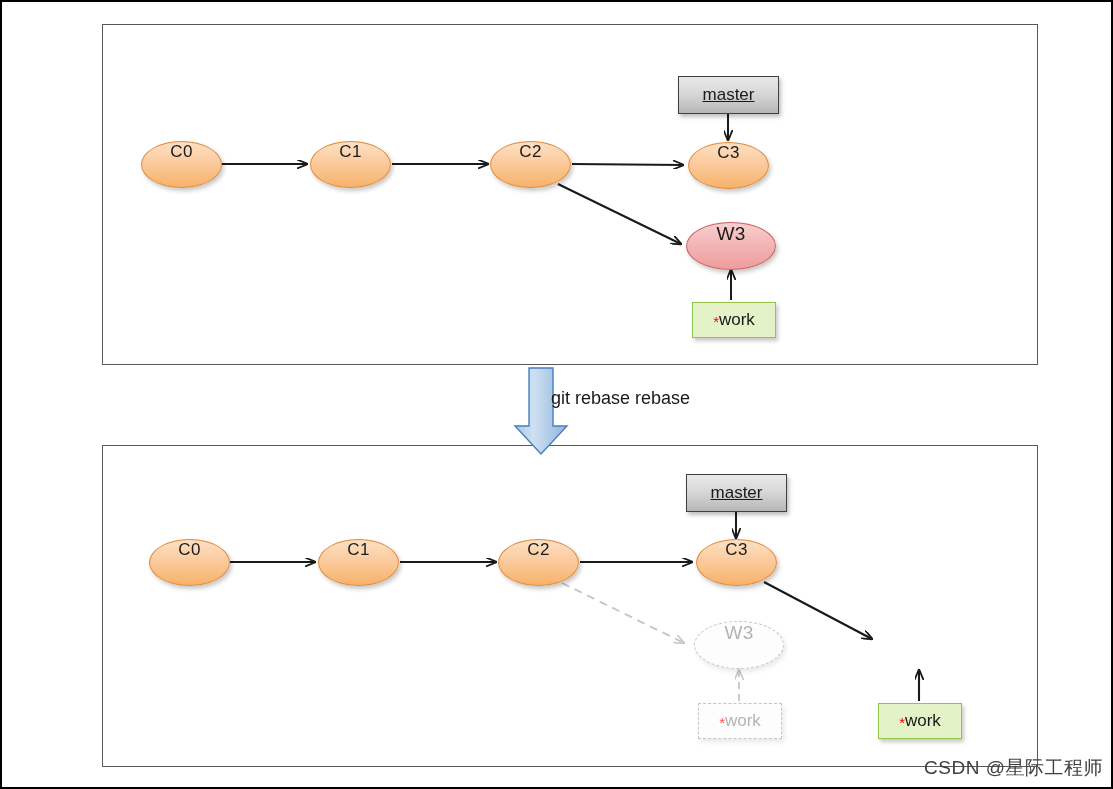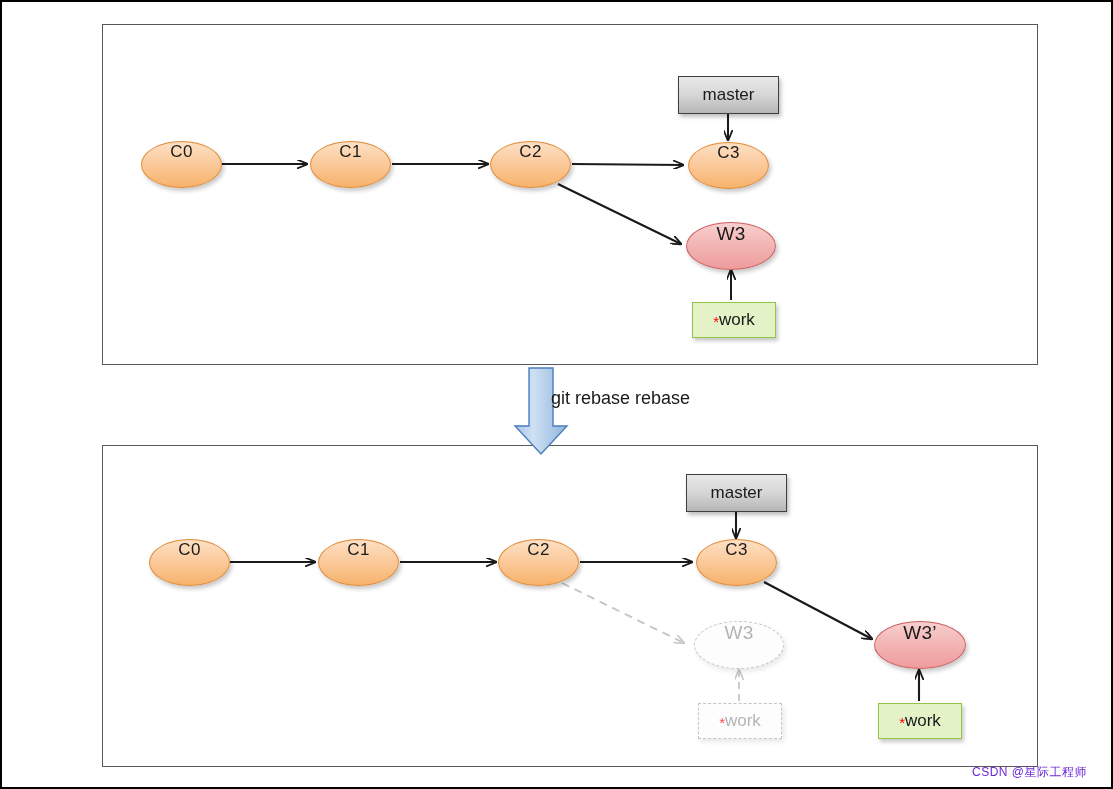--- a/index.html
+++ b/index.html
@@ -75,20 +75,21 @@
     display: flex;
     align-items: center;
     justify-content: center;
     font-size: 17px;
     color: #1a1a1a;
   }
   .box-branch {
     background: linear-gradient(to bottom, #e9e9e9 0%, #d6d6d6 50%, #b6b6b6 100%);
     border: 1px solid #3f3f3f;
     box-shadow: 2px 3px 4px rgba(0,0,0,0.25);
+    text-decoration: underline;
   }
   .box-tag {
     background: #e3f2c7;
     border: 1px solid #93c34b;
     box-shadow: 2px 3px 4px rgba(0,0,0,0.22);
   }
   .box-tag-ghost {
     background: #fdfdfd;
     border: 1px dashed #c6c6c6;
     color: #b4b4b4;
@@ -110,24 +111,24 @@
     left: 549px;
     top: 386px;
     font-size: 18px;
     color: #1a1a1a;
     white-space: nowrap;
   }
 
   
   #watermark {
     position: absolute;
-    right: 24px;
+    right: 8px;
     bottom: 6px;
-    font-size: 12px;
-    color: #6d28d9;
+    font-size: 19px;
+    color: #404040;
     white-space: nowrap;
     letter-spacing: 0.5px;
   }
 </style>
 </head>
 <body>
 
 <div id="canvas">
 
   <div class="panel" id="panel-before"></div>
@@ -242,23 +243,20 @@
   </div>
 
   <div class="node node-commit" style="left:694px; top:537px; width:81px; height:47px;">
     <span>C3</span>
   </div>
 
   <div class="node node-ghost" style="left:692px; top:619px; width:90px; height:48px;">
     <span>W3</span>
   </div>
 
-  <div class="node node-work" style="left:872px; top:619px; width:92px; height:48px;">
-    <span>W3’</span>
-  </div>
 
   <div class="labelbox box-branch" style="left:684px; top:472px; width:101px; height:38px;">
     <span>master</span>
   </div>
 
   <div class="labelbox box-tag-ghost" style="left:696px; top:701px; width:84px; height:36px;">
     <span class="star star-ghost">*</span>
       <span>work</span>
   </div>
 

